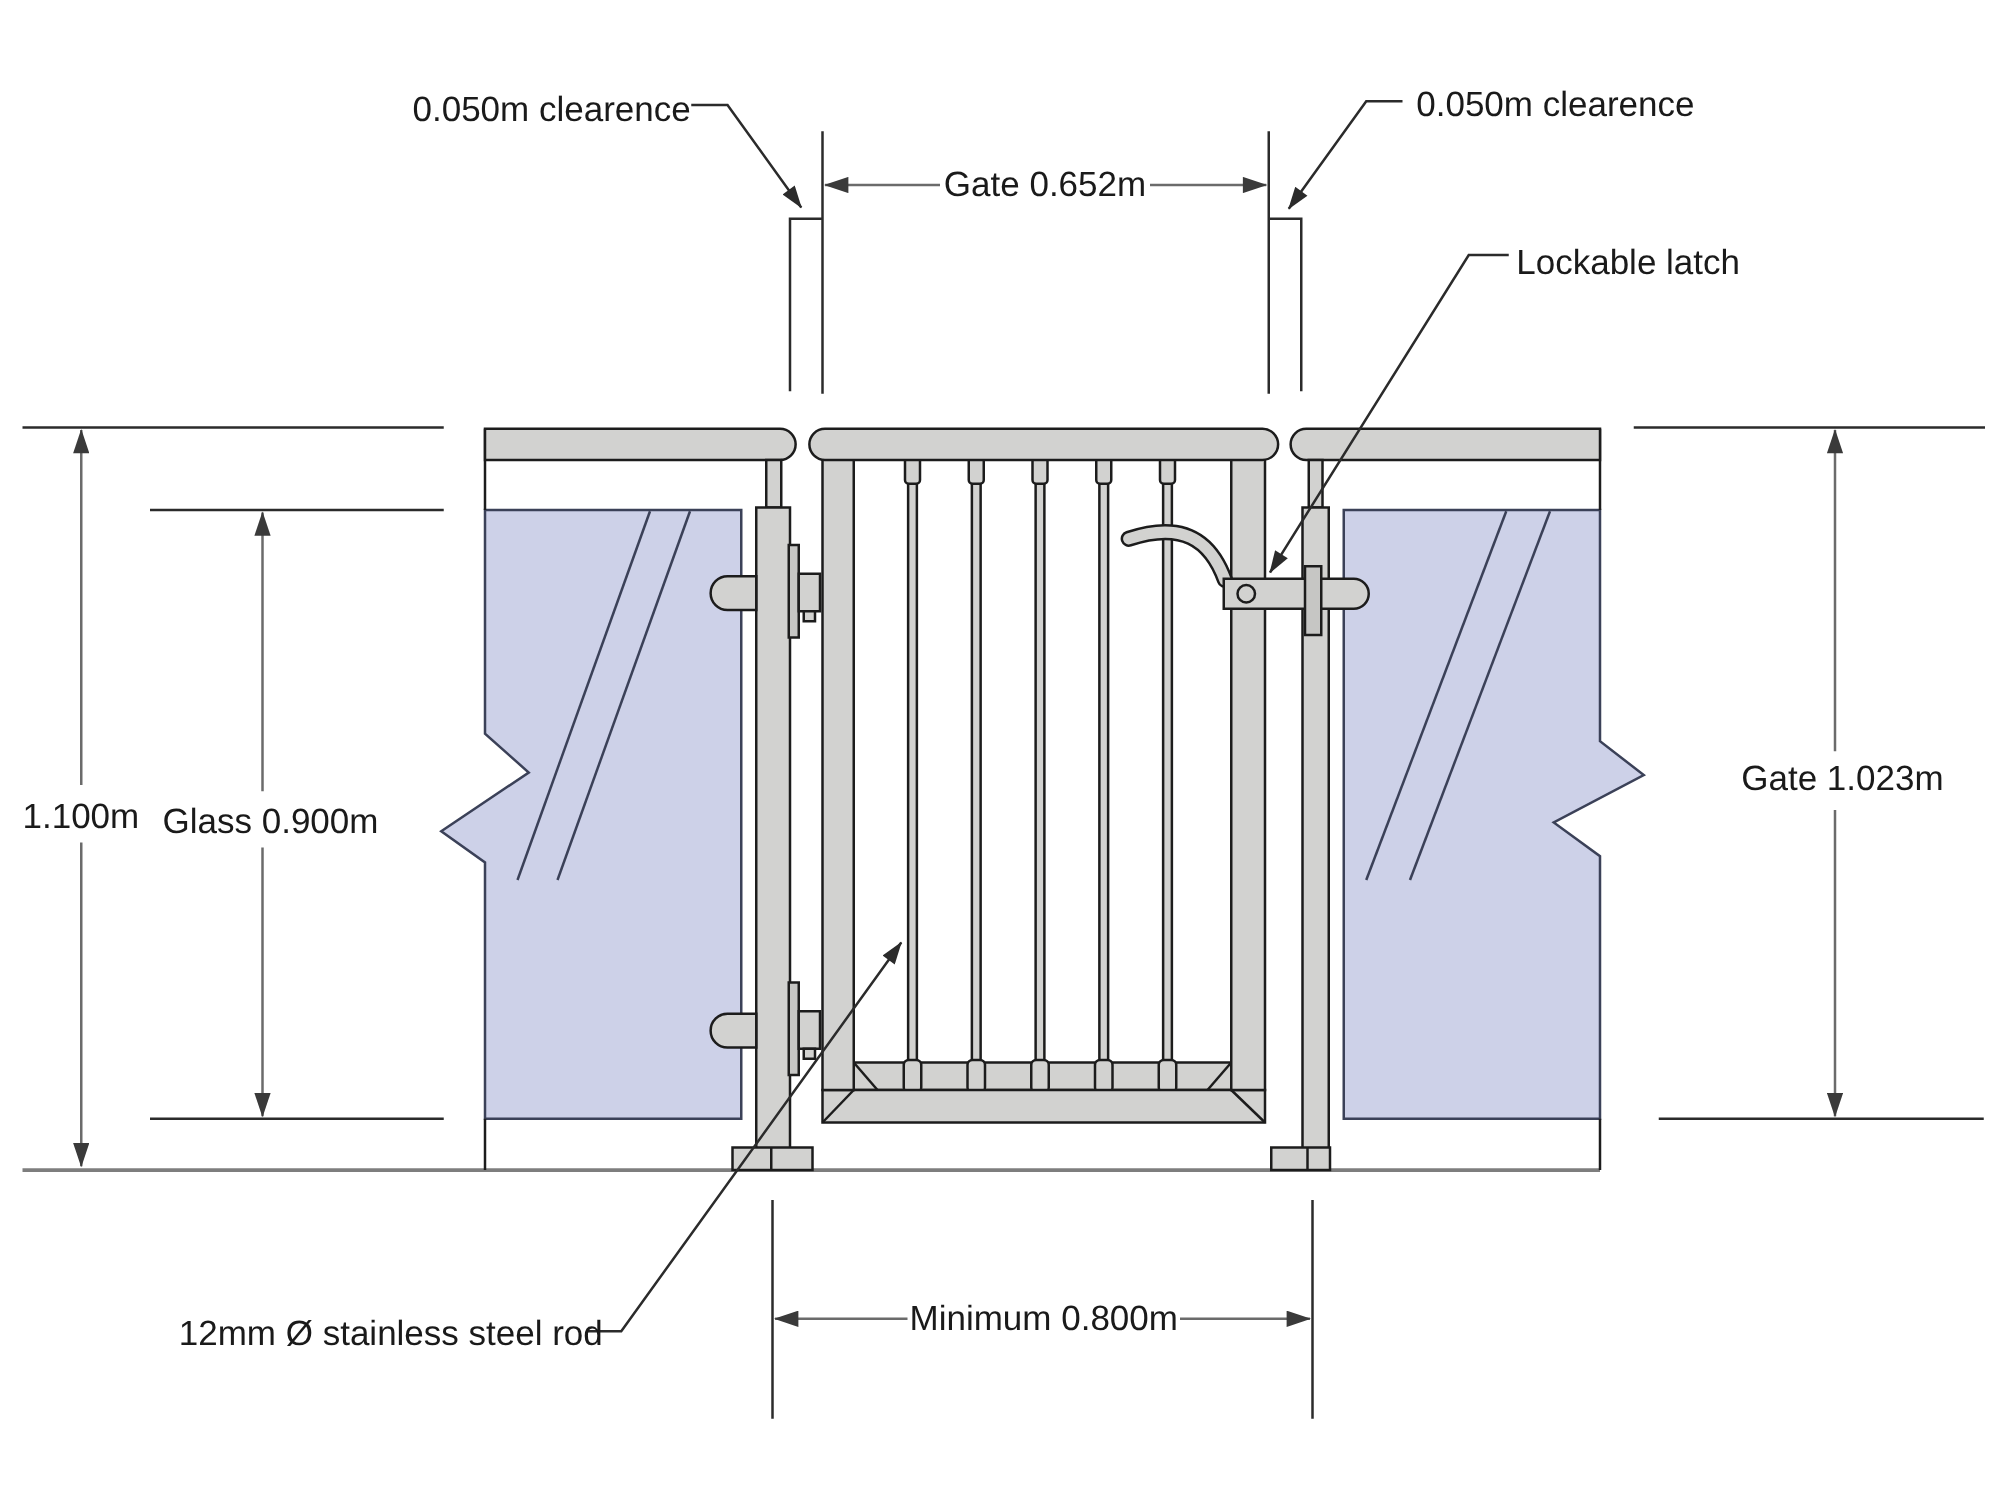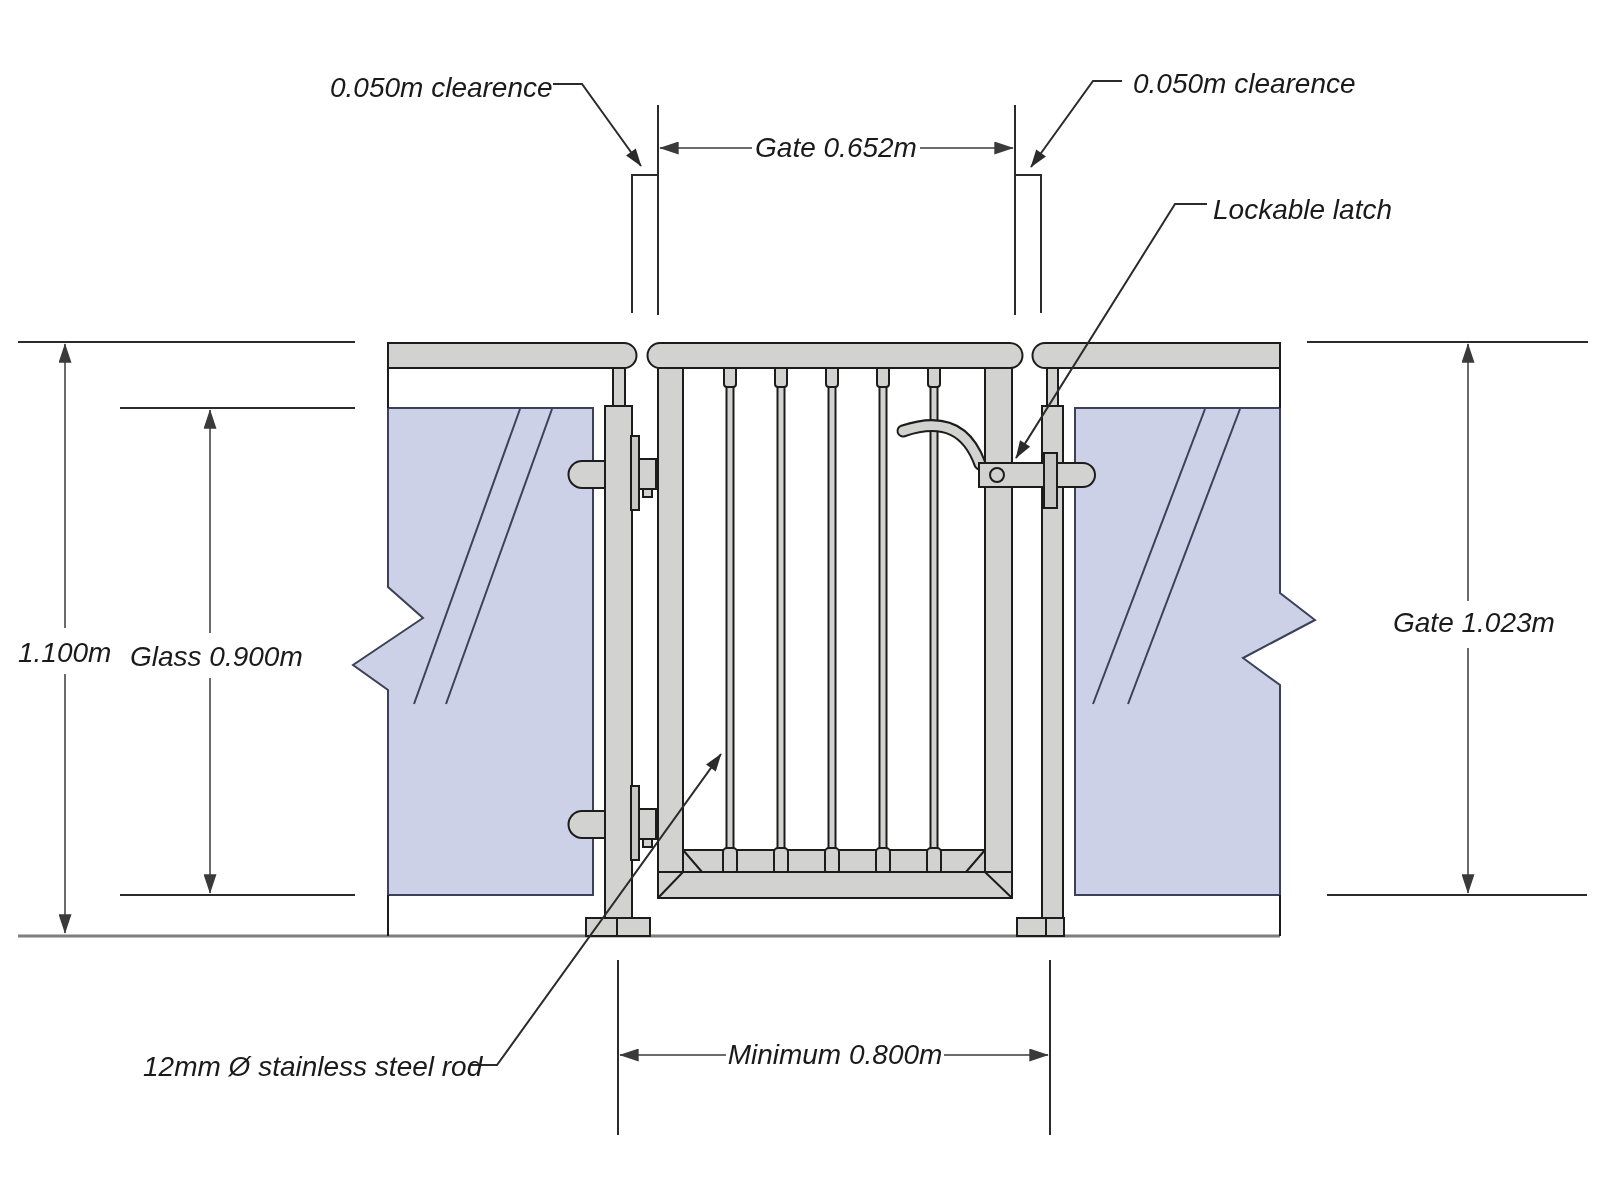--- a/index.html
+++ b/index.html
@@ -1,16 +1,16 @@
 <!DOCTYPE html>
 <html><head>
 <meta charset="utf-8">
 <style>
   html,body{margin:0;padding:0;background:#ffffff;}
-  .stage{position:relative;width:1600px;height:1175px;background:#ffffff;overflow:hidden;font-style:italic;}
+  .stage{position:relative;width:1600px;height:1175px;background:#ffffff;overflow:hidden;}
   svg{position:absolute;left:0;top:0;}
   text{font-family:"Liberation Sans", sans-serif;font-size:28px;fill:#1a1a1a;}
   .metal{fill:#d2d2d0;stroke:#1c1c1c;stroke-width:2;}
   .metal-dark{fill:#c6c6c4;stroke:#1c1c1c;stroke-width:2;}
   .glass{fill:#cdd1e8;stroke:#3b4158;stroke-width:2;}
   .gline{stroke:#3b4158;stroke-width:2;fill:none;}
   .edge{stroke:#1c1c1c;stroke-width:2;fill:none;}
   .ref{stroke:#2b2b2b;stroke-width:2;fill:none;}
   .dim{stroke:#6b6b6b;stroke-width:2;fill:none;}
   .leader{stroke:#2b2b2b;stroke-width:2;fill:none;}

